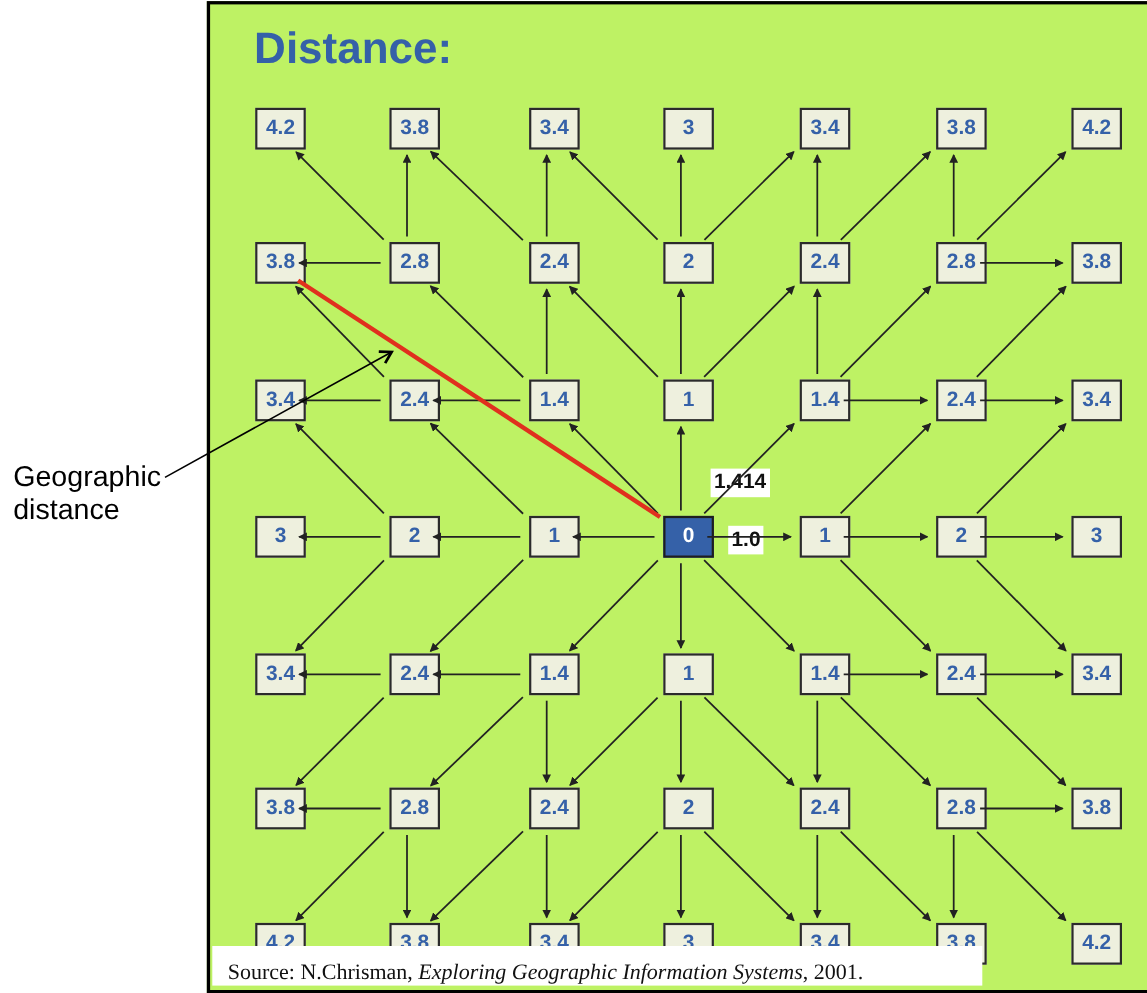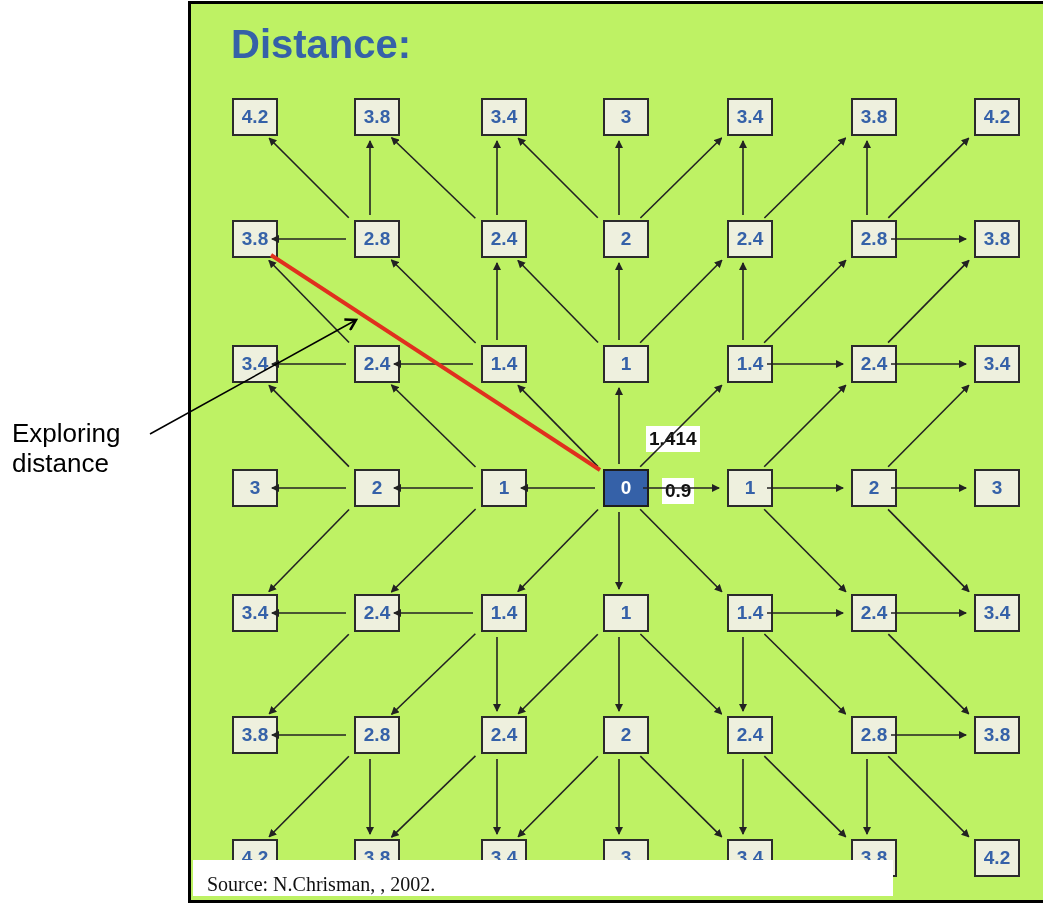--- a/index.html
+++ b/index.html
@@ -63,23 +63,23 @@
       <div class="cell" style="left: 783px; top: 712px;">3.8</div>
       <div class="cell" style="left: 41px; top: 835px;">4.2</div>
       <div class="cell" style="left: 163px; top: 835px;">3.8</div>
       <div class="cell" style="left: 290px; top: 835px;">3.4</div>
       <div class="cell" style="left: 412px; top: 835px;">3</div>
       <div class="cell" style="left: 536px; top: 835px;">3.4</div>
       <div class="cell" style="left: 660px; top: 835px;">3.8</div>
       <div class="cell" style="left: 783px; top: 835px;">4.2</div>
     </div>
   <div class="edge-label" style="left:455px;top:422px;text-align:right;">1.414</div>
-  <div class="edge-label" style="left:471px;top:474px;">0.9</div>
+  <div class="edge-label" style="left:471px;top:474px;">1.0</div>
   <div id="source">
-    <span>Source: N.Chrisman, </span>&nbsp;<span>, 2002.</span>
+    <span>Source: N.Chrisman, </span>&nbsp;<i>Exploring Geographic Information Systems</i><span>, 2001.</span>
   </div>
 </div>
 
 <svg id="overlay" width="1043" height="903">
   <defs>
     <marker id="ah" markerWidth="8" markerHeight="8" refX="7" refY="4" orient="auto" markerUnits="userSpaceOnUse">
       <path d="M0,0 L8,4 L0,8 z" fill="#222"></path>
     </marker>
     <marker id="ah2" markerWidth="14" markerHeight="14" refX="11" refY="7" orient="auto" markerUnits="userSpaceOnUse">
       <path d="M1,1 L11,7 L1,13" fill="none" stroke="#000" stroke-width="2.5"></path>
@@ -157,15 +157,15 @@
       <line x1="867" y1="759" x2="867" y2="834" stroke="#222" stroke-width="1.6" marker-end="url(#ah)"></line>
       <line x1="891" y1="735" x2="966" y2="735" stroke="#222" stroke-width="1.6" marker-end="url(#ah)"></line>
       <line x1="764.2989122955365" y1="756.1271468737983" x2="845.7010877044635" y2="836.8728531262017" stroke="#222" stroke-width="1.6" marker-end="url(#ah)"></line>
       <line x1="888.299610517326" y1="634.1264429521445" x2="968.700389482674" y2="713.8735570478555" stroke="#222" stroke-width="1.6" marker-end="url(#ah)"></line>
     </g>
   <line x1="600" y1="470" x2="271" y2="255" stroke="#e0301e" stroke-width="4"></line>
   <line x1="150" y1="434" x2="356" y2="320" stroke="#000" stroke-width="1.5" marker-end="url(#ah2)"></line>
 </svg>
 
 <div id="annotation">
-  <div>Exploring</div>
+  <div>Geographic</div>
   <div>distance</div>
 </div>
 
 </body></html>

